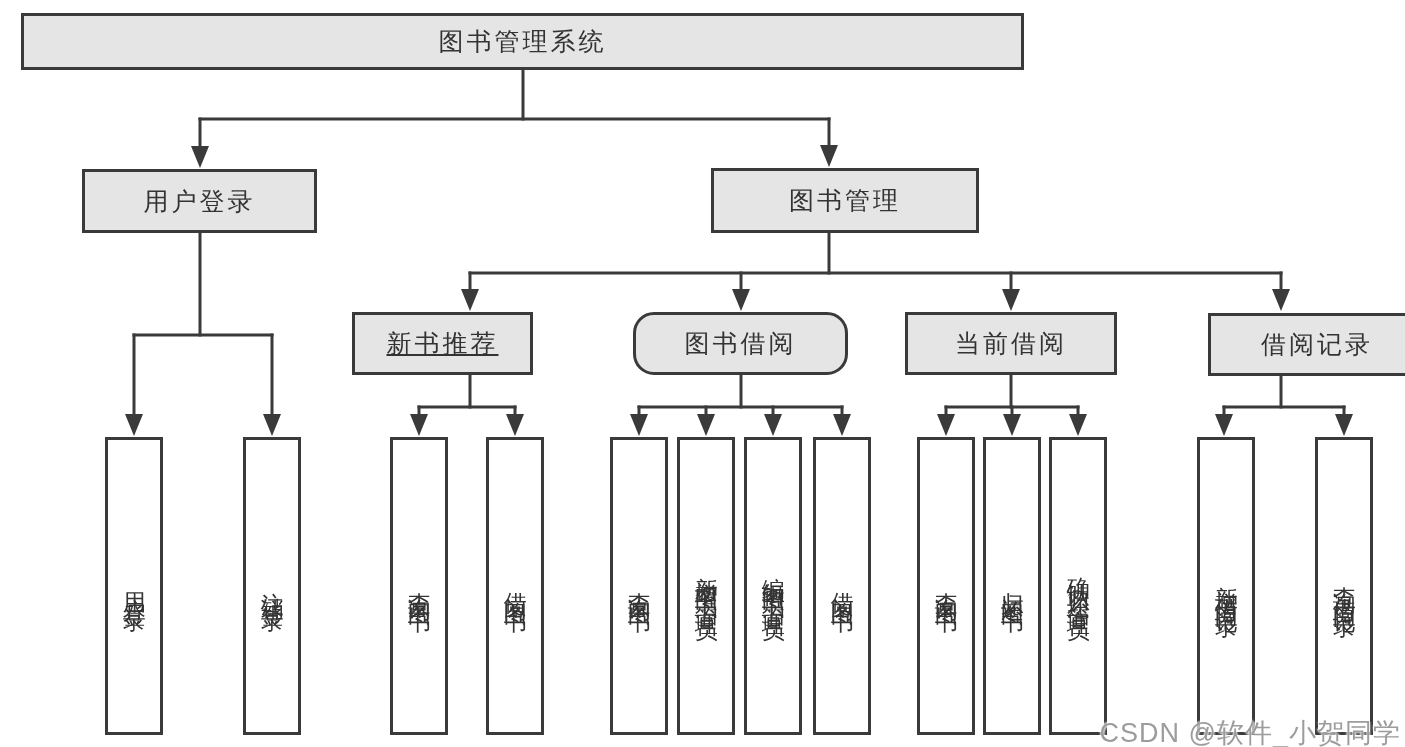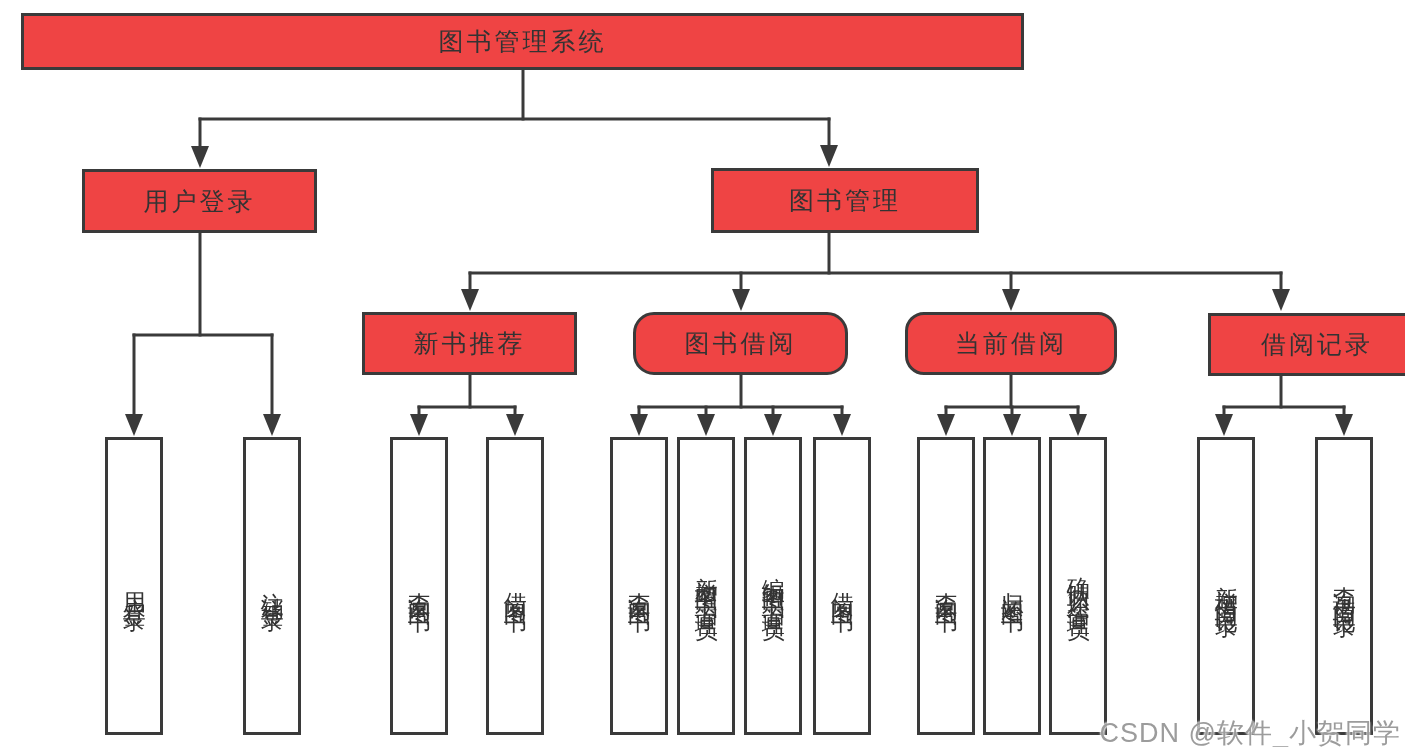--- a/index.html
+++ b/index.html
@@ -29,21 +29,21 @@
     stroke-linecap: square;
   }
   .connectors polygon {
     fill: #3a3a3a;
     stroke: none;
   }
   .hnode {
     position: absolute;
     box-sizing: border-box;
     border: 3px solid #3a3a3a;
-    background: #ef4444;
+    background: #e5e5e5;
     display: flex;
     align-items: center;
     justify-content: center;
     font-size: 25px;
     letter-spacing: 3px;
     color: #333333;
     white-space: nowrap;
   }
   .vnode {
     position: absolute;
@@ -162,27 +162,27 @@
     <span>图书管理系统</span>
   </div>
 
   <div class="hnode" style="left:82px; top:169px; width:235px; height:64px;">
     <span>用户登录</span>
   </div>
   <div class="hnode" style="left:711px; top:168px; width:268px; height:65px;">
     <span>图书管理</span>
   </div>
 
-  <div class="hnode" style="left:362px; top:312px; width:215px; height:63px;">
+  <div class="hnode" style="left:352px; top:312px; width:181px; height:63px;text-decoration:underline;">
     <span>新书推荐</span>
   </div>
   <div class="hnode" style="left:633px; top:312px; width:215px; height:63px;border-radius:21px;">
     <span>图书借阅</span>
   </div>
-  <div class="hnode" style="left:905px; top:312px; width:212px; height:63px;border-radius:19px;">
+  <div class="hnode" style="left:905px; top:312px; width:212px; height:63px;">
     <span>当前借阅</span>
   </div>
   <div class="hnode" style="left:1172px; top:313px; width:218px; height:63px;margin-left:36px;">
     <span>借阅记录</span>
   </div>
 
   <div class="vnode" style="left:105px; top:437px;">
     <span class="vtext">用户登录</span>
   </div>
   <div class="vnode" style="left:243px; top:437px;">

